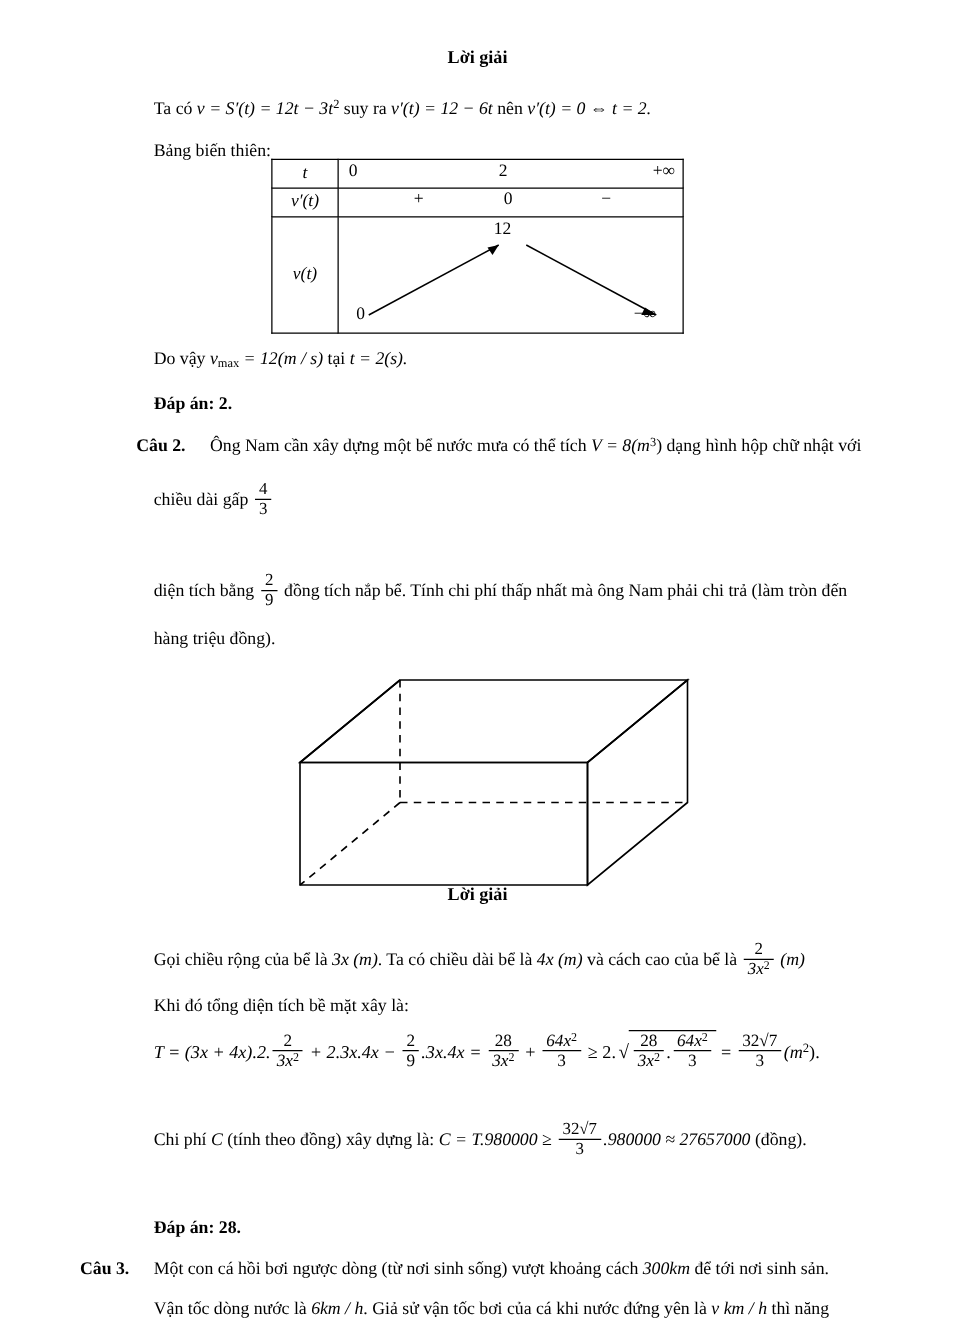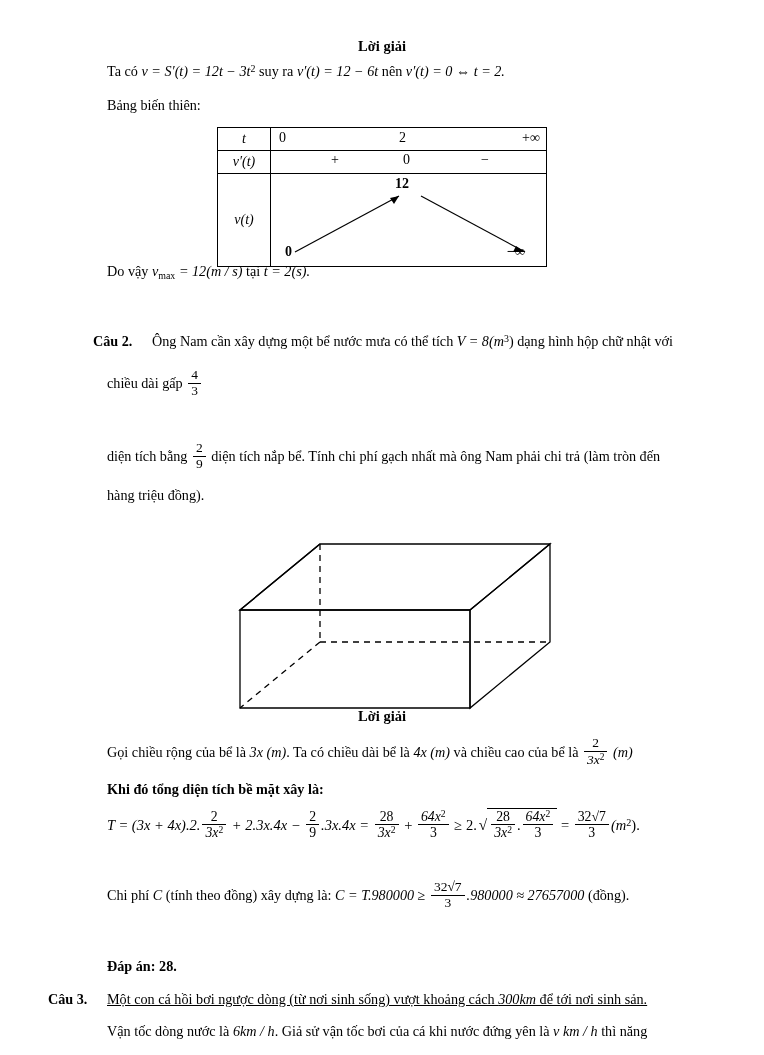--- a/index.html
+++ b/index.html
@@ -22,21 +22,21 @@
     height: 1055px;
     padding: 0;
   }
   .section-title {
     text-align: center;
     font-weight: bold;
     font-size: 14.5px;
     margin: 4px;
   }
   .para {
-    margin: 0;
+    margin: 16px;
     line-height: 1.55;
   }
   .indent {
     padding-left: 107px;
     padding-right: 48px;
   }
   .hang {
     padding-left: 107px;
     padding-right: 48px;
     position: relative;
@@ -104,21 +104,21 @@
     position: relative;
     height: 22px;
   }
   .bbt-top span { position: absolute; top: 2px; }
   .sign-row { position: relative; height: 22px; }
   .sign-row span { position: absolute; top: 1px; }
   .vt-cell {
     position: relative;
     height: 92px;
   }
-  .vt-cell .lbl { position: absolute; font-weight: bold; }
+  .vt-cell .lbl { position: absolute; font-weight: normal; }
   
   .figure-wrap {
     position: relative;
     height: 200px;
     margin-top: 8px;
   }
 </style>
 </head>
 <body>
 
@@ -182,41 +182,44 @@
         </table>
     </div>
   </div>
 
   <div style="position:absolute; left:0; top:260px; width:764px;">
     <div class="indent para">
       <span>Do vậy </span><span class="m">v</span><span class="sub">max</span><span class="m"> = 12(m / s)</span><span> tại </span><span class="m">t = 2(s).</span>
     </div>
   </div>
 
+  <div style="position:absolute; left:0; top:296px; width:764px;">
+    <div class="indent para bold">Đáp án: 2.</div>
+  </div>
 
   <div style="position:absolute; left:0; top:330px; width:764px;padding-left:45px;">
     <div class="hang para" style="position:relative;">
       <span class="label-cau">Câu 2.</span>
       <span>Ông Nam cần xây dựng một bể nước mưa có thể tích </span><span class="m">V = 8(m</span><span class="sup">3</span><span>) dạng hình hộp chữ nhật với</span>
     </div>
   </div>
 
   <div style="position:absolute; left:0; top:368px; width:764px;">
     <div class="indent para">
       <span>chiều dài gấp</span>
       <span class="frac"><span class="num">4</span><span class="den">3</span></span>
     </div>
   </div>
 
 
   <div style="position:absolute; left:0; top:441px; width:764px;">
     <div class="indent para">
       <span>diện tích bằng</span>
       <span class="frac"><span class="num">2</span><span class="den">9</span></span>
-      <span>diện tích nắp bể. Tính chi phí gạch nhất mà ông Nam phải chi trả (làm tròn đến</span>
+      <span>đồng tích nắp bể. Tính chi phí thấp nhất mà ông Nam phải chi trả (làm tròn đến</span>
     </div>
   </div>
 
   <div style="position:absolute; left:0; top:484px; width:764px;">
     <div class="indent para">hàng triệu đồng).</div>
   </div>
 
   <div style="position:absolute; left:0; top:514px; width:764px;">
     <div class="figure-wrap">
       <svg width="764" height="200" viewBox="0 0 764 200">
@@ -234,48 +237,48 @@
       </svg>
     </div>
   </div>
 
   <div style="position:absolute; left:0; top:704px; width:764px;">
     <div class="section-title">Lời giải</div>
   </div>
 
   <div style="position:absolute; left:0; top:736px; width:764px;">
     <div class="indent para">
-      <span>Gọi chiều rộng của bể là </span><span class="m">3x  (m)</span><span>. Ta có chiều dài bể là </span><span class="m">4x  (m)</span><span> và chiều cao của bể là</span>
+      <span>Gọi chiều rộng của bể là </span><span class="m">3x  (m)</span><span>. Ta có chiều dài bể là </span><span class="m">4x  (m)</span><span> và cách cao của bể là</span>
       <span class="frac"><span class="num">2</span><span class="den"><span class="m">3x</span><span class="sup">2</span></span></span>
       <span class="m">(m)</span>
     </div>
   </div>
 
-  <div style="position:absolute; left:0; top:778px; width:672px;font-weight:bold;">
+  <div style="position:absolute; left:0; top:778px; width:672px;">
     <div class="indent para">Khi đó tổng diện tích bề mặt xây là:</div>
   </div>
 
   <div style="position:absolute; left:0; top:808px; width:764px;">
     <div class="indent para" style="font-size:14.5px;">
       <span class="m">T = (3x + 4x).2.</span><span class="frac"><span class="num">2</span><span class="den"><span class="m">3x</span><span class="sup">2</span></span></span><span class="m"> + 2.3x.4x − </span><span class="frac"><span class="num">2</span><span class="den">9</span></span><span class="m">.3x.4x = </span><span class="frac"><span class="num">28</span><span class="den"><span class="m">3x</span><span class="sup">2</span></span></span><span> + </span><span class="frac"><span class="num"><span class="m">64x</span><span class="sup">2</span></span><span class="den">3</span></span><span> ≥ 2.</span><span class="sqrt"><span class="rad">√</span><span class="body"><span class="frac"><span class="num">28</span><span class="den"><span class="m">3x</span><span class="sup">2</span></span></span><span>.</span><span class="frac"><span class="num"><span class="m">64x</span><span class="sup">2</span></span><span class="den">3</span></span></span></span><span> = </span><span class="frac"><span class="num">32√7</span><span class="den">3</span></span><span class="m">(m</span><span class="sup">2</span><span>).</span>
     </div>
   </div>
 
   <div style="position:absolute; left:0; top:880px; width:764px;">
     <div class="indent para">
       <span>Chi phí </span><span class="m">C</span><span> (tính theo đồng) xây dựng là: </span><span class="m">C = T.980000 ≥ </span><span class="frac"><span class="num">32√7</span><span class="den">3</span></span><span class="m">.980000 ≈ 27657000</span><span> (đồng).</span>
     </div>
   </div>
 
 
   <div style="position:absolute; left:0; top:955px; width:764px;">
     <div class="indent para bold">Đáp án: 28.</div>
   </div>
 
-  <div style="position:absolute; left:0; top:988px; width:764px;text-decoration:underline;">
+  <div style="position:absolute; left:0; top:988px; width:764px;">
     <div class="hang para" style="position:relative;">
       <span class="label-cau">Câu 3.</span>
       <span>Một con cá hồi bơi ngược dòng (từ nơi sinh sống) vượt khoảng cách </span><span class="m">300km</span><span> để tới nơi sinh sản.</span>
     </div>
   </div>
 
   <div style="position:absolute; left:0; top:1020px; width:764px;">
     <div class="indent para">
       <span>Vận tốc dòng nước là </span><span class="m">6km / h</span><span>. Giả sử vận tốc bơi của cá khi nước đứng yên là </span><span class="m">v km / h</span><span> thì năng</span>
     </div>

